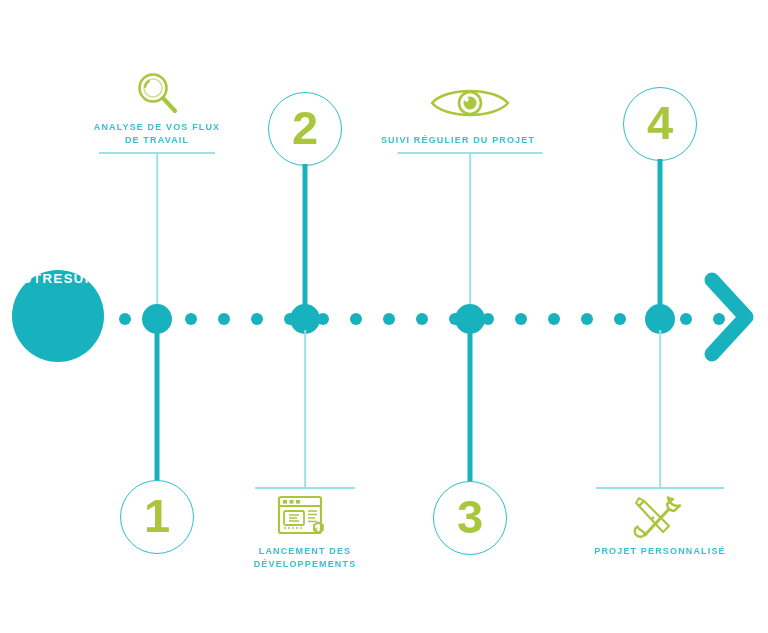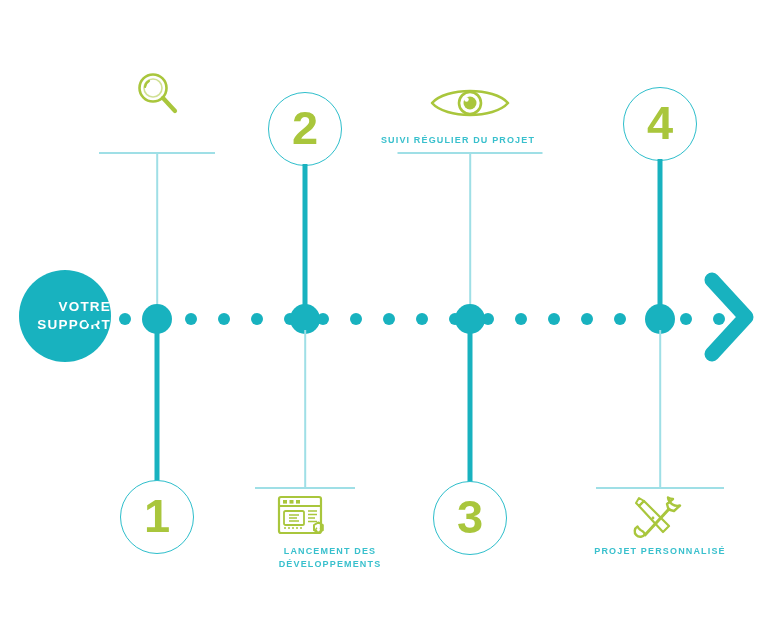--- a/index.html
+++ b/index.html
@@ -10,25 +10,24 @@
   #stage{
     position:relative;
     width:768px;height:633px;
     background:#ffffff;
     overflow:hidden;
   }
   .abs{position:absolute;}
 
   
   #need-bubble{
-    left:19px;top:270px;width:92px;height:92px;
+    left:12px;top:270px;width:92px;height:92px;
     border-radius:50%;
     background:#18b2bf;
-    display:flex;align-items:flex-end;justify-content:center;
-    flex-direction:column;
+    display:flex;align-items:flex-start;justify-content:center;
   }
   #need-bubble .need-line{
     color:#ffffff;
     font-size:13.5px;
     font-weight:bold;
     letter-spacing:1.2px;
     line-height:18px;
     text-align:center;
   }
 
@@ -101,21 +100,21 @@
     left:704px;top:272px;
   }
 </style>
 </head>
 <body>
 
 <div id="stage">
 
   <div class="abs" id="need-bubble">
     <div class="need-line">VOTRE</div>
-    <div class="need-line">SUPPORT</div>
+    <div class="need-line">SUIVI</div>
   </div>
 
   <svg class="abs" id="spine" width="640" height="12" viewBox="0 0 640 12">
     <g fill="#18b2bf">
       <circle cx="6" cy="6" r="6"></circle>
       <circle cx="39" cy="6" r="6"></circle>
       <circle cx="72" cy="6" r="6"></circle>
       <circle cx="105" cy="6" r="6"></circle>
       <circle cx="138" cy="6" r="6"></circle>
       <circle cx="171" cy="6" r="6"></circle>
@@ -131,20 +130,24 @@
       <circle cx="501" cy="6" r="6"></circle>
       <circle cx="534" cy="6" r="6"></circle>
       <circle cx="567" cy="6" r="6"></circle>
       <circle cx="600" cy="6" r="6"></circle>
       <circle cx="633" cy="6" r="6"></circle>
     </g>
   </svg>
 
   <div class="abs thin-rule" style="left:157px;top:152px;width:116px;"></div>
   <div class="abs thin-stem" style="left:157px;top:153px;height:166px;"></div>
+  <div class="abs caption" style="left:157px;top:121px;">
+    <div>ANALYSE DE VOS FLUX</div>
+    <div>DE TRAVAIL</div>
+  </div>
   <div class="abs step-icon" style="left:157px;top:70px;">
     <svg width="54" height="48" viewBox="0 0 54 48">
       <g fill="none" stroke="#a9c63c" stroke-width="2.6" stroke-linecap="round">
         <circle cx="23" cy="18" r="13.5"></circle>
         <circle cx="23" cy="18" r="9" stroke-width="1.6" opacity="0.55"></circle>
         <path d="M19 11 a8 8 0 0 0 -4 6" stroke-width="2.2"></path>
         <path d="M33 28 L45 41" stroke-width="4.2"></path>
       </g>
     </svg>
   </div>
@@ -173,21 +176,21 @@
         <rect x="20" y="6" width="4" height="3.6" fill="#a9c63c" stroke="none"></rect>
         <rect x="8" y="17" width="20" height="14" rx="1.6" stroke-width="1.8"></rect>
         <path d="M13 21 H23 M13 24 H21 M13 27 H23" stroke-width="1.3"></path>
         <path d="M32 17 H41 M32 20.5 H41 M32 24 H39 M32 27.5 H41" stroke-width="1.3"></path>
         <path d="M8 34 H26" stroke-width="1.3" stroke-dasharray="2 2"></path>
         <path d="M38 31 l4.4 -2.6 l4.4 2.6 v5.2 l-4.4 2.6 l-4.4 -2.6 z" stroke-width="2"></path>
         <path d="M41 33.8 l-1.4 1.6 l1.4 1.6 M44 33.8 l1.4 1.6 l-1.4 1.6" stroke-width="1.3"></path>
       </g>
     </svg>
   </div>
-  <div class="abs caption" style="left:305px;top:545px;margin-left:25px;">
+  <div class="abs caption" style="left:305px;top:545px;">
     <div>LANCEMENT DES</div>
     <div>DÉVELOPPEMENTS</div>
   </div>
 
   <div class="abs thin-rule" style="left:470px;top:152px;width:145px;"></div>
   <div class="abs thin-stem" style="left:470px;top:153px;height:166px;"></div>
   <div class="abs caption" style="left:458px;top:134px;">
     <div>SUIVI RÉGULIER DU PROJET</div>
   </div>
   <div class="abs step-icon" style="left:470px;top:82px;">

